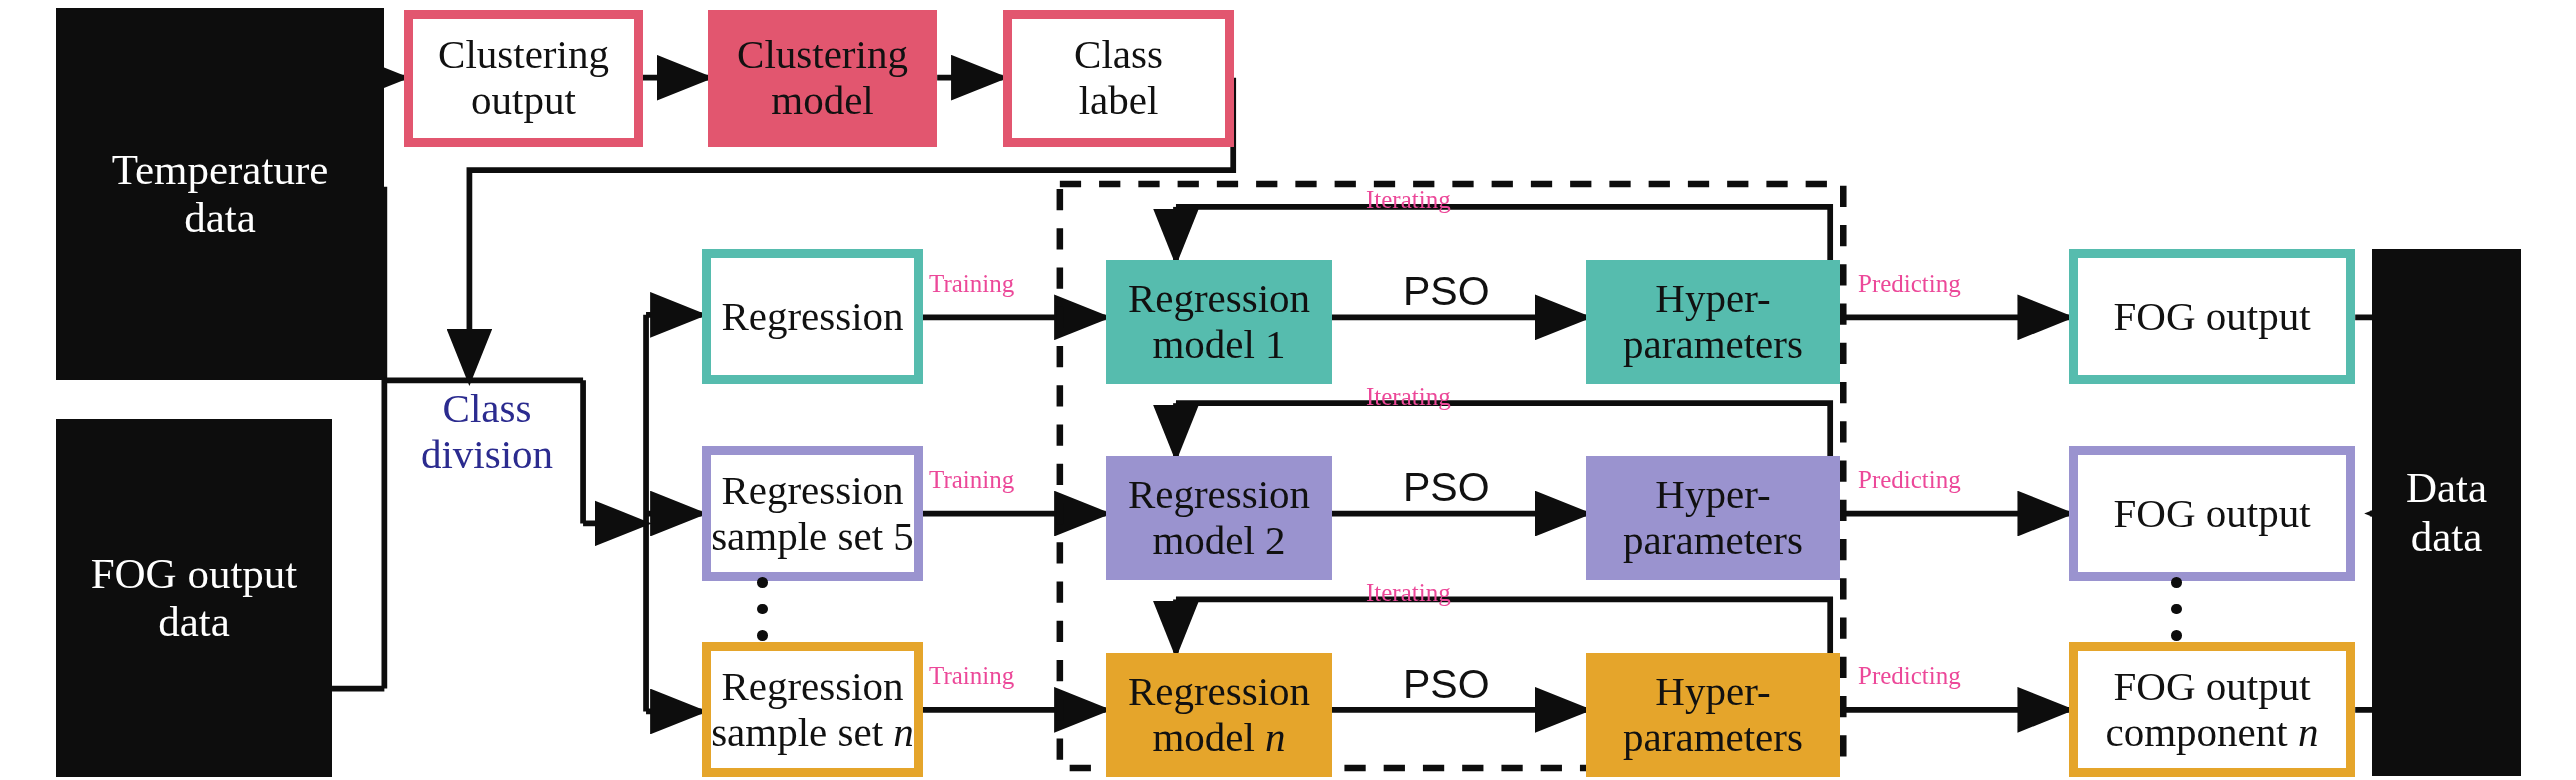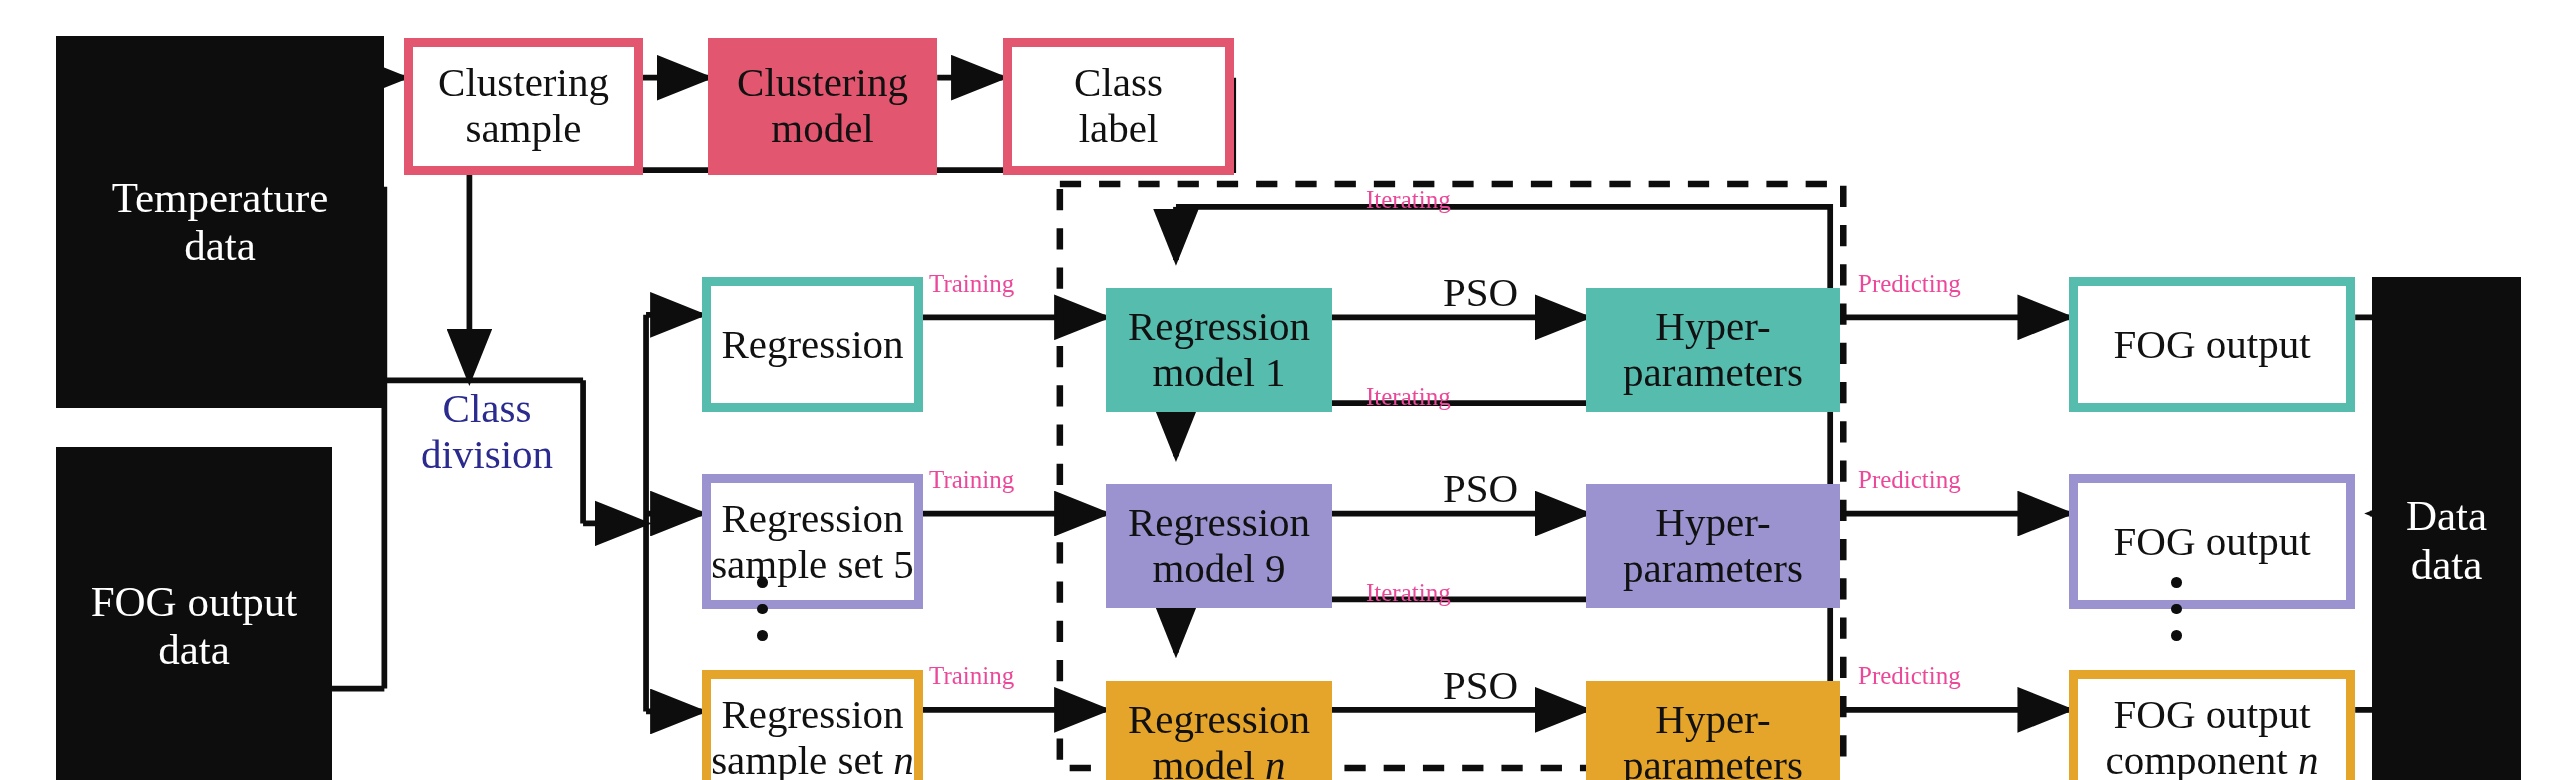--- a/index.html
+++ b/index.html
@@ -1,25 +1,25 @@
 <!DOCTYPE html>
 <html style="font-size:13px"><head>
 <meta charset="utf-8">
 <style>
   html,body{margin:0;padding:0;background:#ffffff;}
   body{font-family:"Liberation Serif", serif;}
   #stage{position:relative;width:2576px;height:781px;background:#fff;overflow:hidden;}
   #stage svg{position:absolute;left:0;top:0;width:2576px;height:781px;}
-  .node{position:absolute;box-sizing:border-box;display:flex;align-items:center;justify-content:center;text-align:center;line-height:1.12;margin-top:28px;}
+  .node{position:absolute;box-sizing:border-box;display:flex;align-items:center;justify-content:center;text-align:center;line-height:1.12;}
   .node .txt{display:block;width:100%;}
   .dark{background:#0d0d0d;color:#ffffff;font-size:43px;font-family:"Liberation Serif",serif;}
   .boxed{background:#ffffff;color:#111111;font-size:41px;}
   .filled{color:#111111;font-size:41px;}
   .edgelabel{position:absolute;color:#ec4899;font-size:25px;font-family:"Liberation Serif",serif;white-space:nowrap;}
-  .plainlabel{position:absolute;color:#111111;font-size:41px;font-family:Liberation Serif, serif;white-space:nowrap;margin-left:40px;}
+  .plainlabel{position:absolute;color:#111111;font-size:41px;font-family:Liberation Sans, sans-serif;white-space:nowrap;}
   .classdiv{position:absolute;color:#2b2b8f;font-size:41px;font-family:"Liberation Serif",serif;text-align:center;line-height:1.12;}
   .ital{font-style:italic;}
   .dots{position:absolute;display:flex;flex-direction:column;align-items:center;justify-content:space-between;}
   .dots i{display:block;width:10.6px;height:10.6px;border-radius:50%;background:#0d0d0d;}
 </style>
 </head>
 <body>
 
 <div id="stage">
 
@@ -95,21 +95,21 @@
 
   <div class="node dark" style="left:56px;top:419px;width:276px;height:358px;">
     <span class="txt"><span>FOG output</span><br><span>data</span></span>
   </div>
 
   <div class="classdiv" style="left:393px;top:386px;width:188px;">
     <span>Class</span><br><span>division</span>
   </div>
 
   <div class="node boxed" style="left:404px;top:9.8px;width:239px;height:137px;border:9px solid #e2566f;">
-    <span class="txt"><span>Clustering</span><br><span>sample</span></span>
+    <span class="txt"><span>Clustering</span><br><span>output</span></span>
   </div>
 
   <div class="node filled" style="left:708px;top:9.8px;width:229px;height:137px;background:#e2566f;">
     <span class="txt"><span>Clustering</span><br><span>model</span></span>
   </div>
 
   <div class="node boxed" style="left:1003px;top:9.8px;width:231px;height:137px;border:9px solid #e2566f;">
     <span class="txt"><span>Class</span><br><span>label</span></span>
   </div>
 
@@ -132,21 +132,21 @@
   <div class="node boxed" style="left:2069px;top:249px;width:286px;height:135px;border:9px solid #56bcae;">
     <span class="txt"><span>FOG output</span><br></span>
   </div>
 
   <div class="node boxed" style="left:702px;top:446px;width:221px;height:135px;border:9px solid #9a93cf;">
     <span class="txt"><span>Regression</span><br><span>sample set 5</span></span>
   </div>
   <div class="edgelabel" style="left:929px;top:466px;"><span>Training</span></div>
 
   <div class="node filled" style="left:1106px;top:456px;width:226px;height:124px;background:#9a93cf;">
-    <span class="txt"><span>Regression</span><br><span>model 9</span></span>
+    <span class="txt"><span>Regression</span><br><span>model 2</span></span>
   </div>
   <div class="plainlabel" style="left:1403px;top:464px;"><span>PSO</span></div>
 
   <div class="node filled" style="left:1586px;top:456px;width:254px;height:124px;background:#9a93cf;">
     <span class="txt"><span>Hyper-</span><br><span>parameters</span></span>
   </div>
   <div class="edgelabel" style="left:1366px;top:383px;"><span>Iterating</span></div>
   <div class="edgelabel" style="left:1858px;top:466px;"><span>Predicting</span></div>
 
   <div class="node boxed" style="left:2069px;top:446px;width:286px;height:135px;border:9px solid #9a93cf;">

